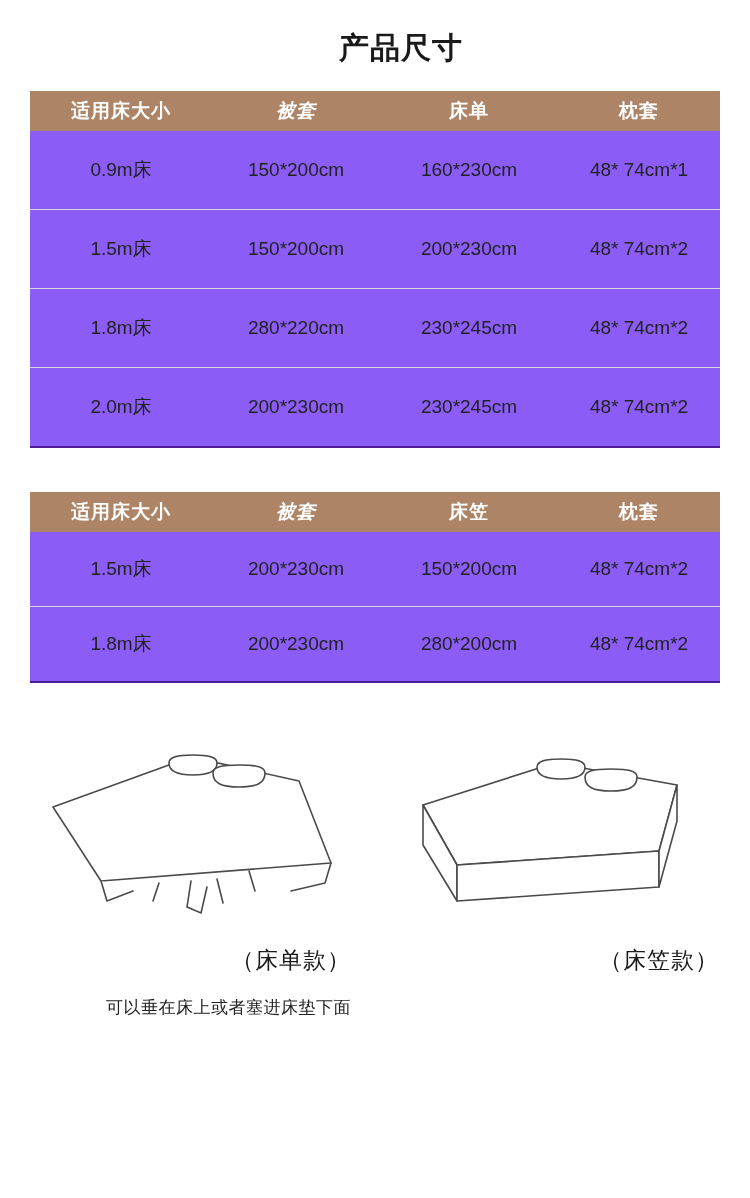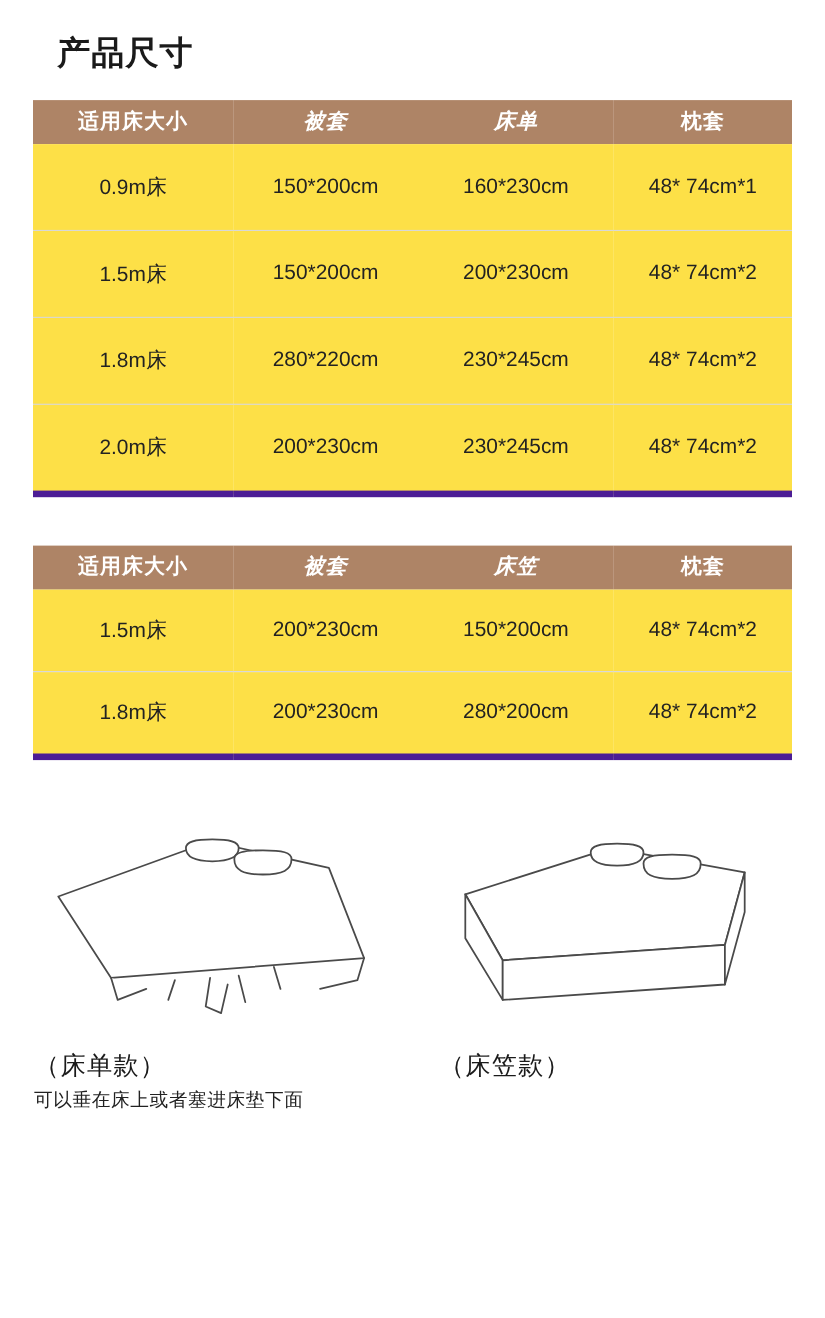--- a/index.html
+++ b/index.html
@@ -20,20 +20,21 @@
     height: 1198px;
     position: relative;
     box-sizing: border-box;
   }
   .page-title {
     font-size: 30px;
     font-weight: bold;
     color: #1a1a1a;
     margin: 28px 0 0 52px;
     letter-spacing: 1px;
+    text-align: center;
   }
   .table-wrap {
     margin: 22px auto 0 auto;
     width: 690px;
   }
   table.size-table {
     width: 690px;
     border-collapse: collapse;
     table-layout: fixed;
   }
@@ -49,63 +50,63 @@
   }
   table.size-table tbody td {
     height: 78px;
     text-align: center;
     font-size: 19px;
     color: #222222;
     border-bottom: 1px solid #d8d8d8;
     border-left: none;
     border-right: none;
     padding: 0;
-    background: #fde047;
+    background: #8b5cf6;
   }
   table.size-table.compact tbody td {
     height: 74px;
   }
   table.size-table tbody tr:last-child td {
-    border-bottom: 6px solid #4c1d95;
+    border-bottom: 2px solid #4c1d95;
   }
   .col-1 { width: 182px; }
   .col-2 { width: 168px; font-style: italic; }
-  .col-3 { width: 178px; font-style: italic; }
+  .col-3 { width: 178px; }
   .col-4 { width: 162px; }
 
   .second-table-wrap {
     margin-top: 44px;
   }
 
   .figures {
     margin-top: 58px;
     display: flex;
     justify-content: center;
     gap: 48px;
   }
   .figure {
     width: 320px;
-    text-align: left;
+    text-align: right;
   }
   .fig-canvas {
     height: 190px;
     display: flex;
     align-items: flex-end;
     justify-content: center;
   }
   .fig-caption {
     font-size: 23px;
     color: #1a1a1a;
     margin-top: 14px;
     letter-spacing: 1px;
   }
   .fig-note {
     font-size: 17px;
     color: #222222;
-    margin-top: 4px;
+    margin-top: 20px;
     letter-spacing: 0.5px;
   }
 </style>
 </head>
 <body>
 
 <div class="page">
 
   <h1 class="page-title">产品尺寸</h1>
 

